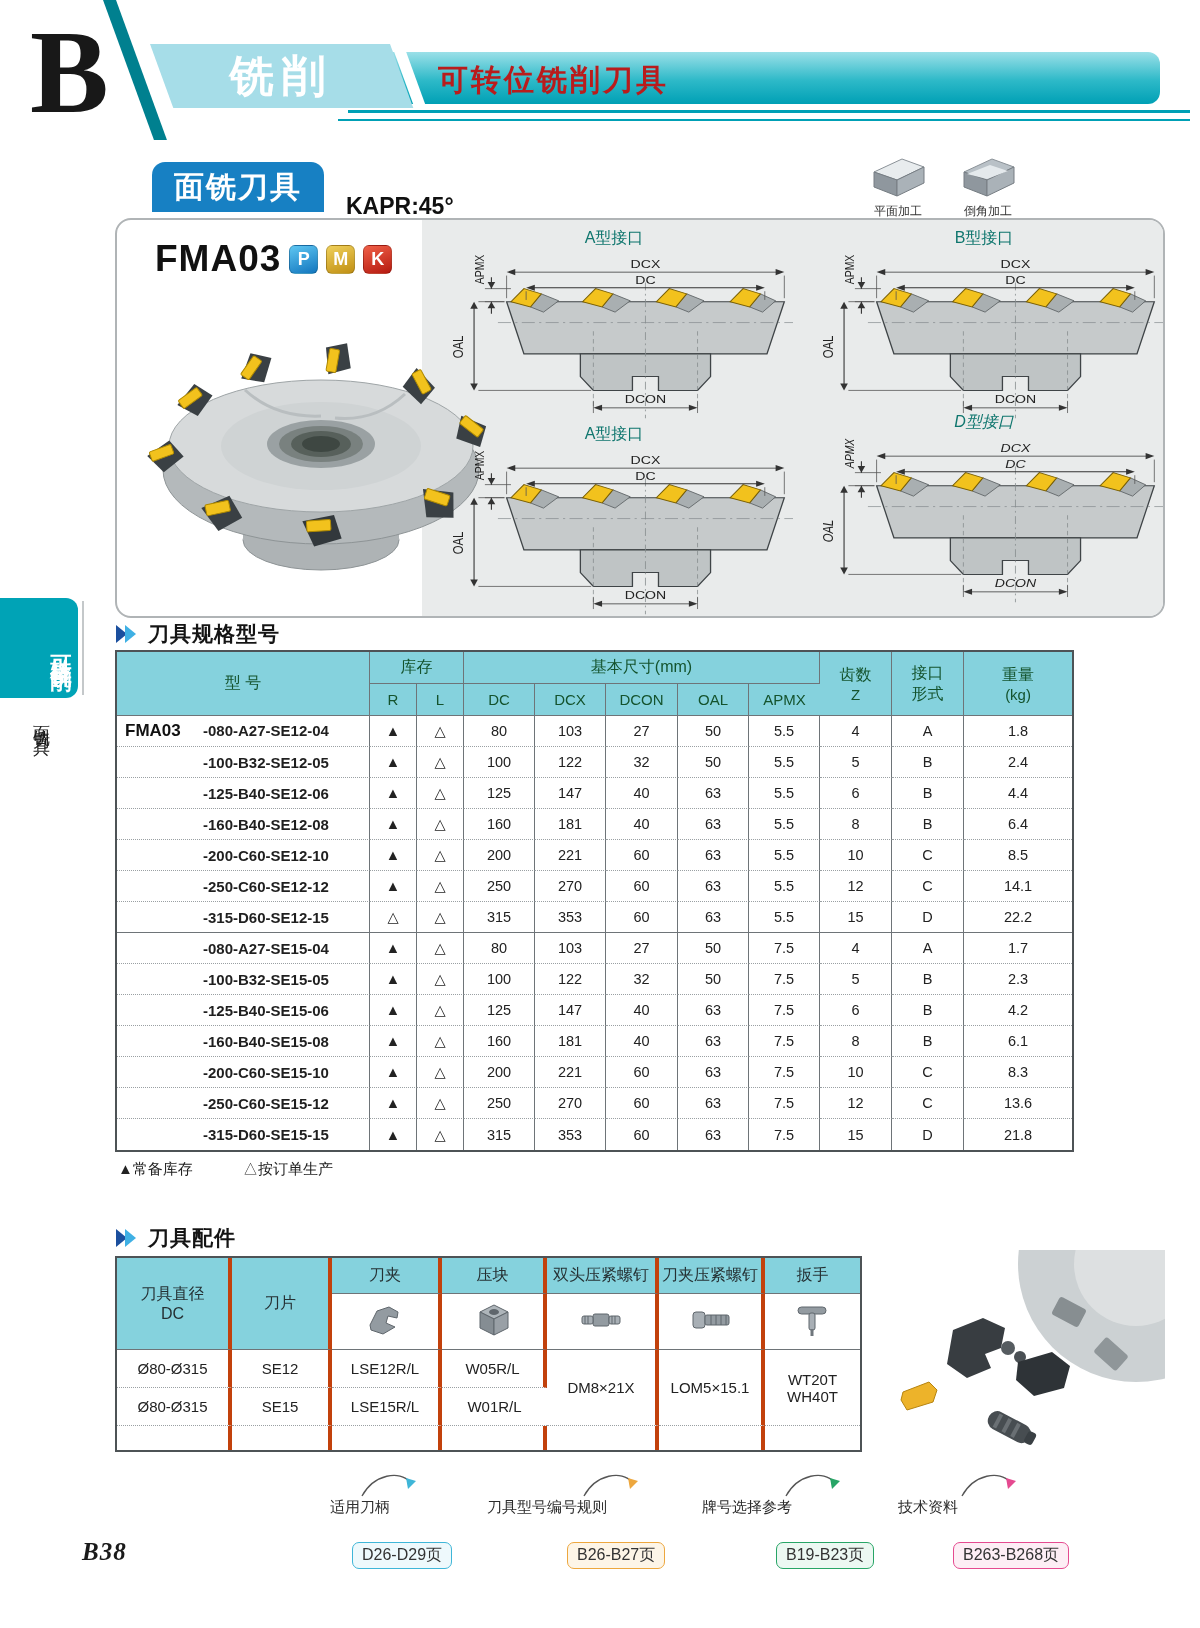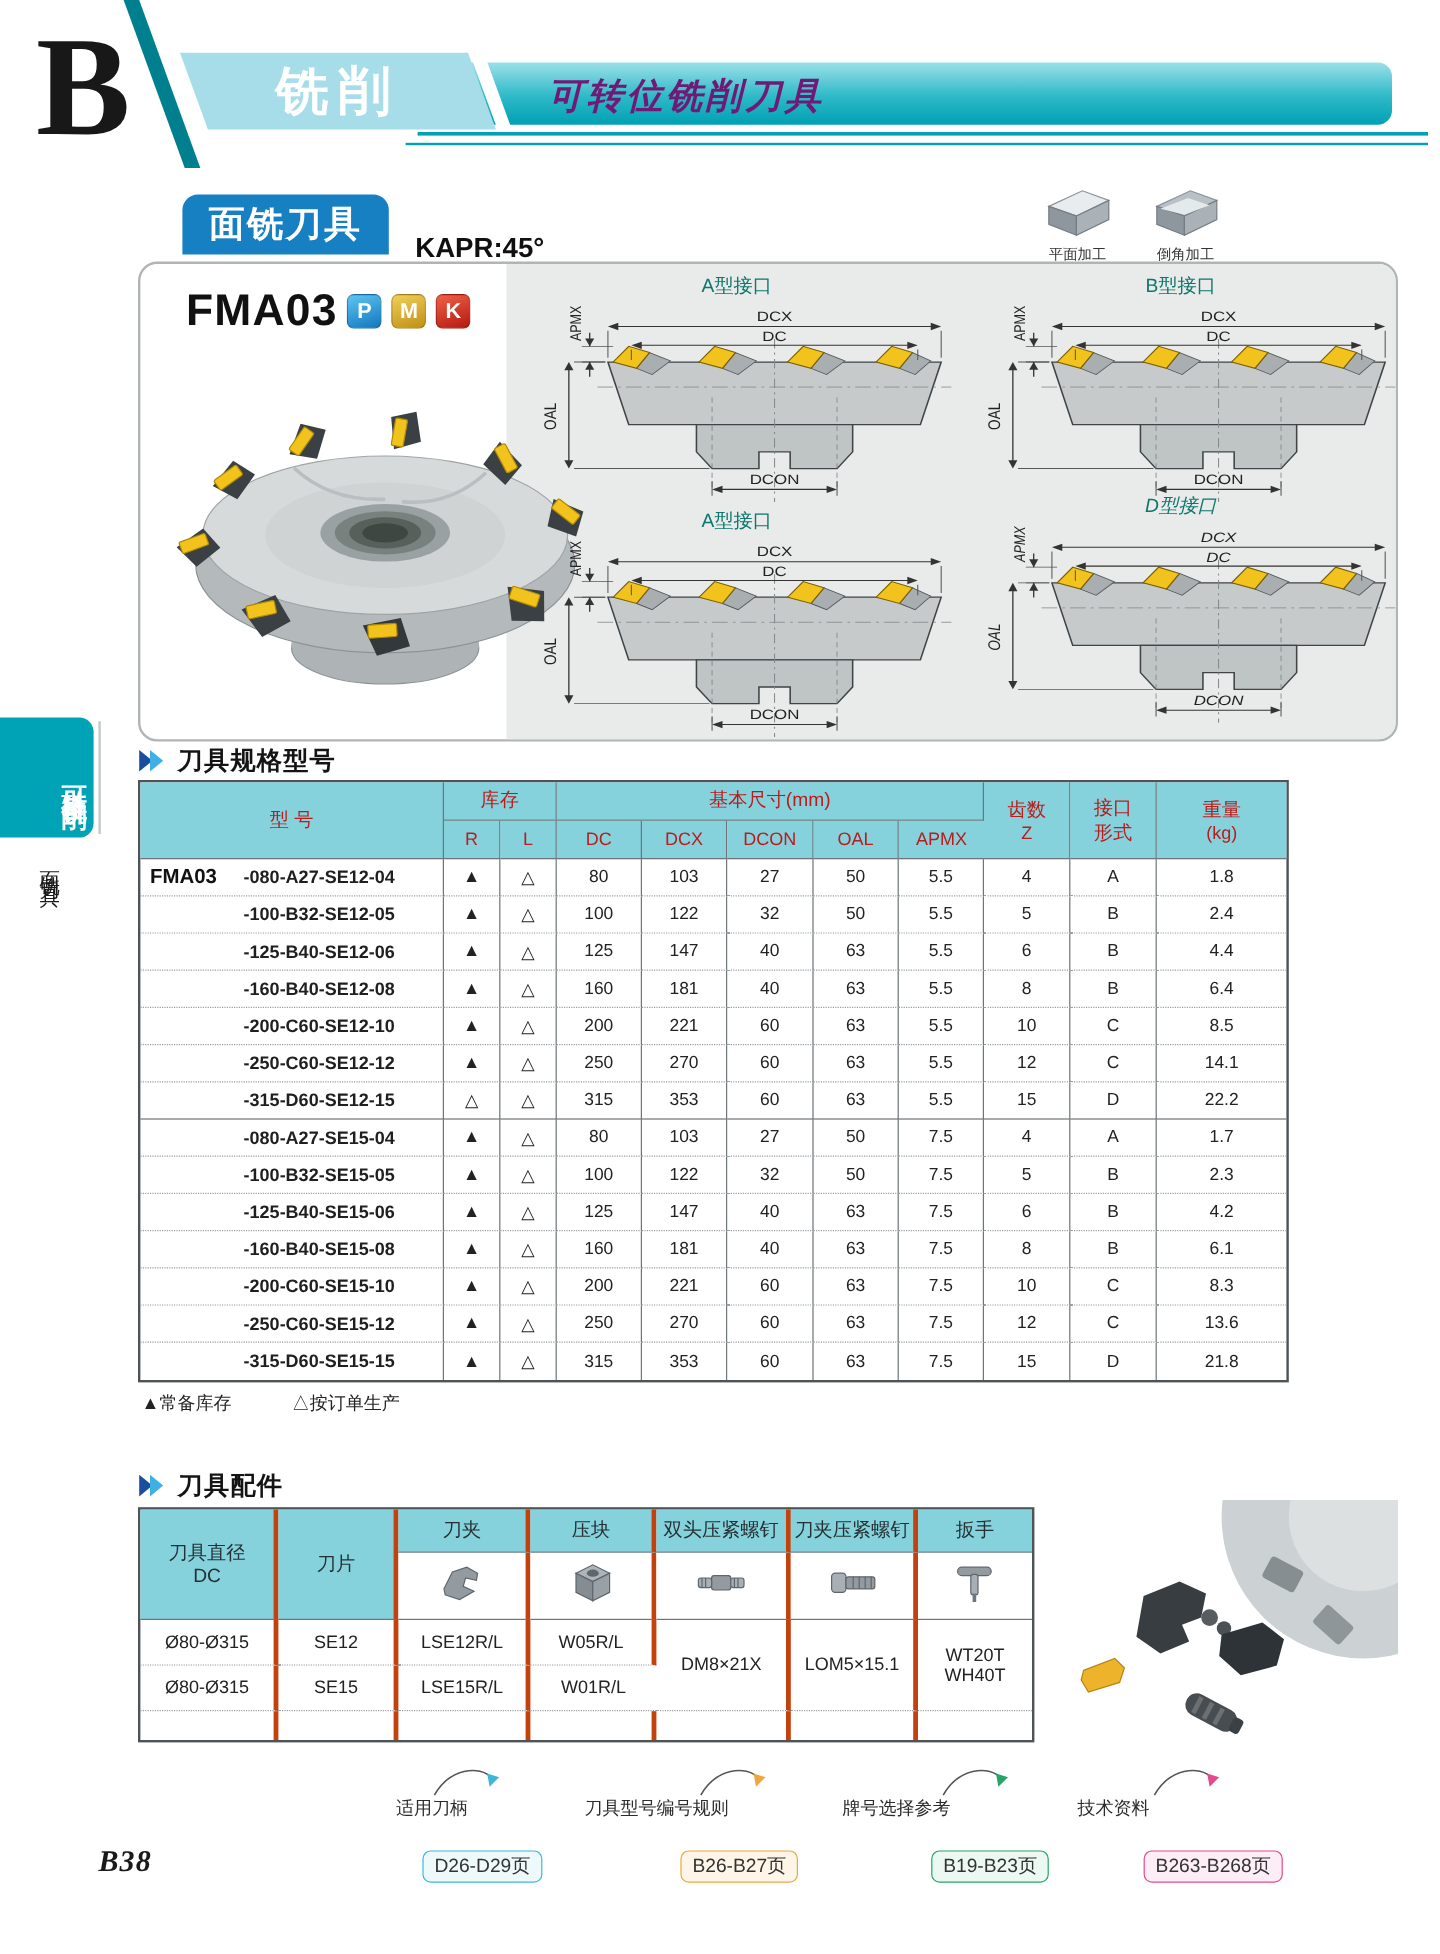--- a/index.html
+++ b/index.html
@@ -7,22 +7,22 @@
          font-family:"Liberation Sans", sans-serif; color:#222; overflow:hidden; }
 
   
   .letter-b { position:absolute; left:30px; top:14px; font-family:"Liberation Serif", serif;
               font-weight:700; font-size:118px; line-height:1; color:#181818; }
   .hdr-stripe { position:absolute; left:103px; top:0; width:13px; height:140px;
                 background:#00808f; transform:skewX(20deg); transform-origin:top left; }
   .hdr-bar { position:absolute; left:300px; top:52px; width:860px; height:52px;
              background:linear-gradient(180deg,#9be0e8 0%,#2db9c8 55%,#00a0b5 100%);
              border-radius:4px 12px 12px 4px; }
-  .hdr-bar-label { position:absolute; left:456px; top:60px; font-size:30px; font-weight:700;
-                   color:#701a75; letter-spacing:3px; white-space:nowrap;font-style:italic; }
+  .hdr-bar-label { position:absolute; left:438px; top:60px; font-size:30px; font-weight:700;
+                   color:#b91c1c; letter-spacing:3px; white-space:nowrap; }
   .hdr-gap { position:absolute; left:392px; top:46px; width:12px; height:62px;
              background:#fff; transform:skewX(20deg); transform-origin:top left; }
   .hdr-para { position:absolute; left:150px; top:44px; width:240px; height:64px;
               background:#a6dde8; transform:skewX(20deg); transform-origin:top left;
               display:flex; align-items:center; justify-content:center; }
   .hdr-para span { transform:skewX(-20deg); font-size:44px; font-weight:700; color:#fff; letter-spacing:8px; }
   .hdr-line1 { position:absolute; left:348px; top:110px; width:842px; height:3px; background:#00a0b5; }
   .hdr-line2 { position:absolute; left:338px; top:119px; width:852px; height:2px; background:#00a0b5; }
 
   
@@ -67,21 +67,21 @@
   
   .sect { position:absolute; left:115px; display:flex; align-items:center; gap:9px; }
   #sect-spec { top:620px; } #sect-acc { top:1224px; }
   .sect .txt { font-size:21px; font-weight:700; color:#141414; letter-spacing:1px; }
 
   
   table { border-collapse:separate; border-spacing:0; table-layout:fixed; }
   .spec-table { position:absolute; left:115px; top:650px; width:955px; border:2px solid #4e5356; }
   .spec-table th, .spec-table td { border-right:1px solid #6e7478; overflow:hidden; }
   .spec-table th:last-child, .spec-table td:last-child { border-right:none; }
-  .spec-table thead th { background:#85d2dd; color:#b91c1c; font-weight:400; font-size:16px;
+  .spec-table thead th { background:#85d2dd; color:#14532d; font-weight:400; font-size:16px;
                          height:32px; text-align:center; border-bottom:1px solid #6e7478; vertical-align:middle; }
   .spec-table thead .lat { font-size:15px; }
   .spec-table tbody td { height:31px; font-size:14.5px; text-align:center; vertical-align:middle;
                          border-bottom:1px dotted #9aa0a3; color:#222; }
   .spec-table tbody tr.group-end td { border-bottom:1px solid #6e7478; }
   .spec-table tbody tr:last-child td { border-bottom:none; }
   .spec-table td.c-model { text-align:left; padding-left:8px; }
   .spec-table td.c-model .prefix { display:inline-block; width:78px; font-weight:800; font-size:17px; color:#111; }
   .spec-table td.c-model .mname { font-weight:700; font-size:15px; color:#1f1f1f; }
   .legend { position:absolute; left:118px; top:1160px; font-size:15px; color:#222; }

